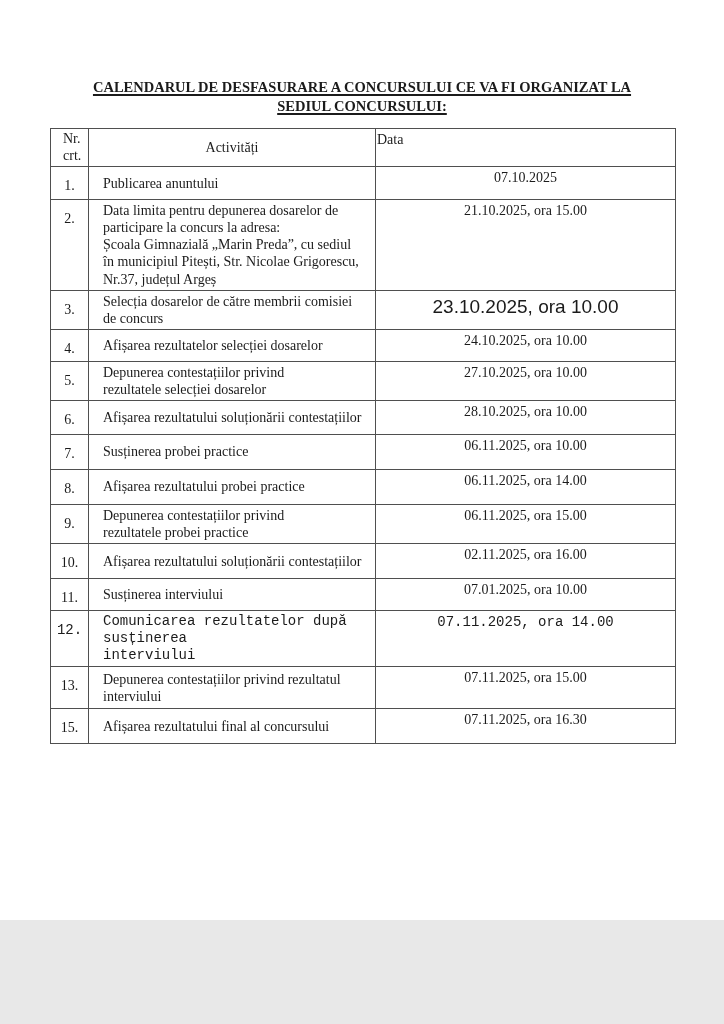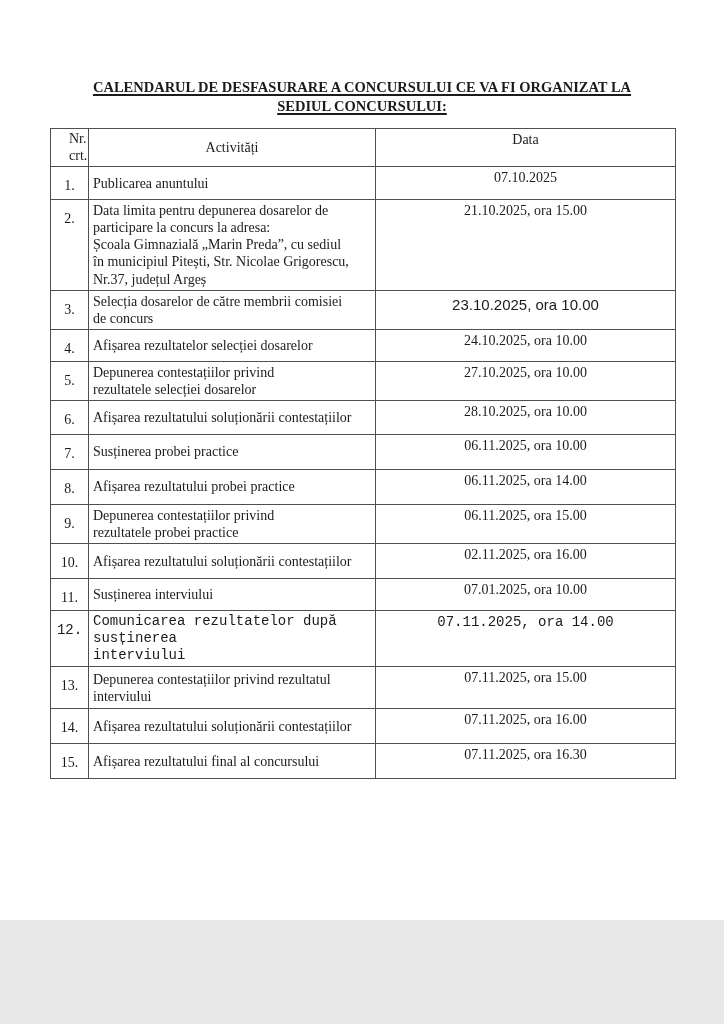--- a/index.html
+++ b/index.html
@@ -39,41 +39,41 @@
     font-size: 14px;
     font-weight: normal;
     overflow: hidden;
   }
   tr.hrow { height: 38px; }
   .col-nr   { width: 38px; }
   .col-act  { width: 287px; }
   .col-date { width: 300px; }
   .h-nr {
     text-align: center; vertical-align: middle;
-    white-space: pre-line; line-height: 1.18; padding: 0 18px;
+    white-space: pre-line; line-height: 1.18; padding: 0 12px;
   }
   .h-act { text-align: center; vertical-align: middle; }
-  .h-date { text-align: center; vertical-align: top; padding-top: 3px; }
+  .h-date { text-align: left; vertical-align: top; padding-top: 3px; }
   .c-nr {
     text-align: center; vertical-align: top;
     padding-top: 11px;
   }
   .c-act {
     text-align: left; vertical-align: middle;
     white-space: pre-line;
     line-height: 1.22;
-    padding: 2px 4px 2px 4px;
+    padding: 2px 4px 2px 14px;
   }
   .c-date {
     text-align: center; vertical-align: top;
     padding-top: 3px;
   }
   .c-date.sans {
     font-family: "Liberation Sans", sans-serif;
-    font-size: 15px;
+    font-size: 19px;
     padding-top: 5px;
   }
 </style>
 </head>
 <body>
 
 <div class="page">
 
   <div class="title">
     <div class="title-line">CALENDARUL DE DESFASURARE A CONCURSULUI CE VA FI ORGANIZAT LA</div>
@@ -163,25 +163,20 @@
 interviului</td>
           <td class="c-date">07.11.2025, ora 14.00</td>
         </tr>
         <tr style="height: 42px; margin-top: 34px;">
           <td class="c-nr">13.</td>
           <td class="c-act">Depunerea contestațiilor privind rezultatul
 interviului</td>
           <td class="c-date">07.11.2025, ora 15.00</td>
         </tr>
         <tr style="height: 35px;">
-          <td class="c-nr">14.</td>
-          <td class="c-act">Afișarea rezultatului soluționării contestațiilor</td>
-          <td class="c-date">07.11.2025, ora 16.00</td>
-        </tr>
-        <tr style="height: 35px;">
           <td class="c-nr">15.</td>
           <td class="c-act">Afișarea rezultatului final al concursului</td>
           <td class="c-date">07.11.2025, ora 16.30</td>
         </tr>
       </tbody>
   </table>
 
 </div>
 
 </body></html>

